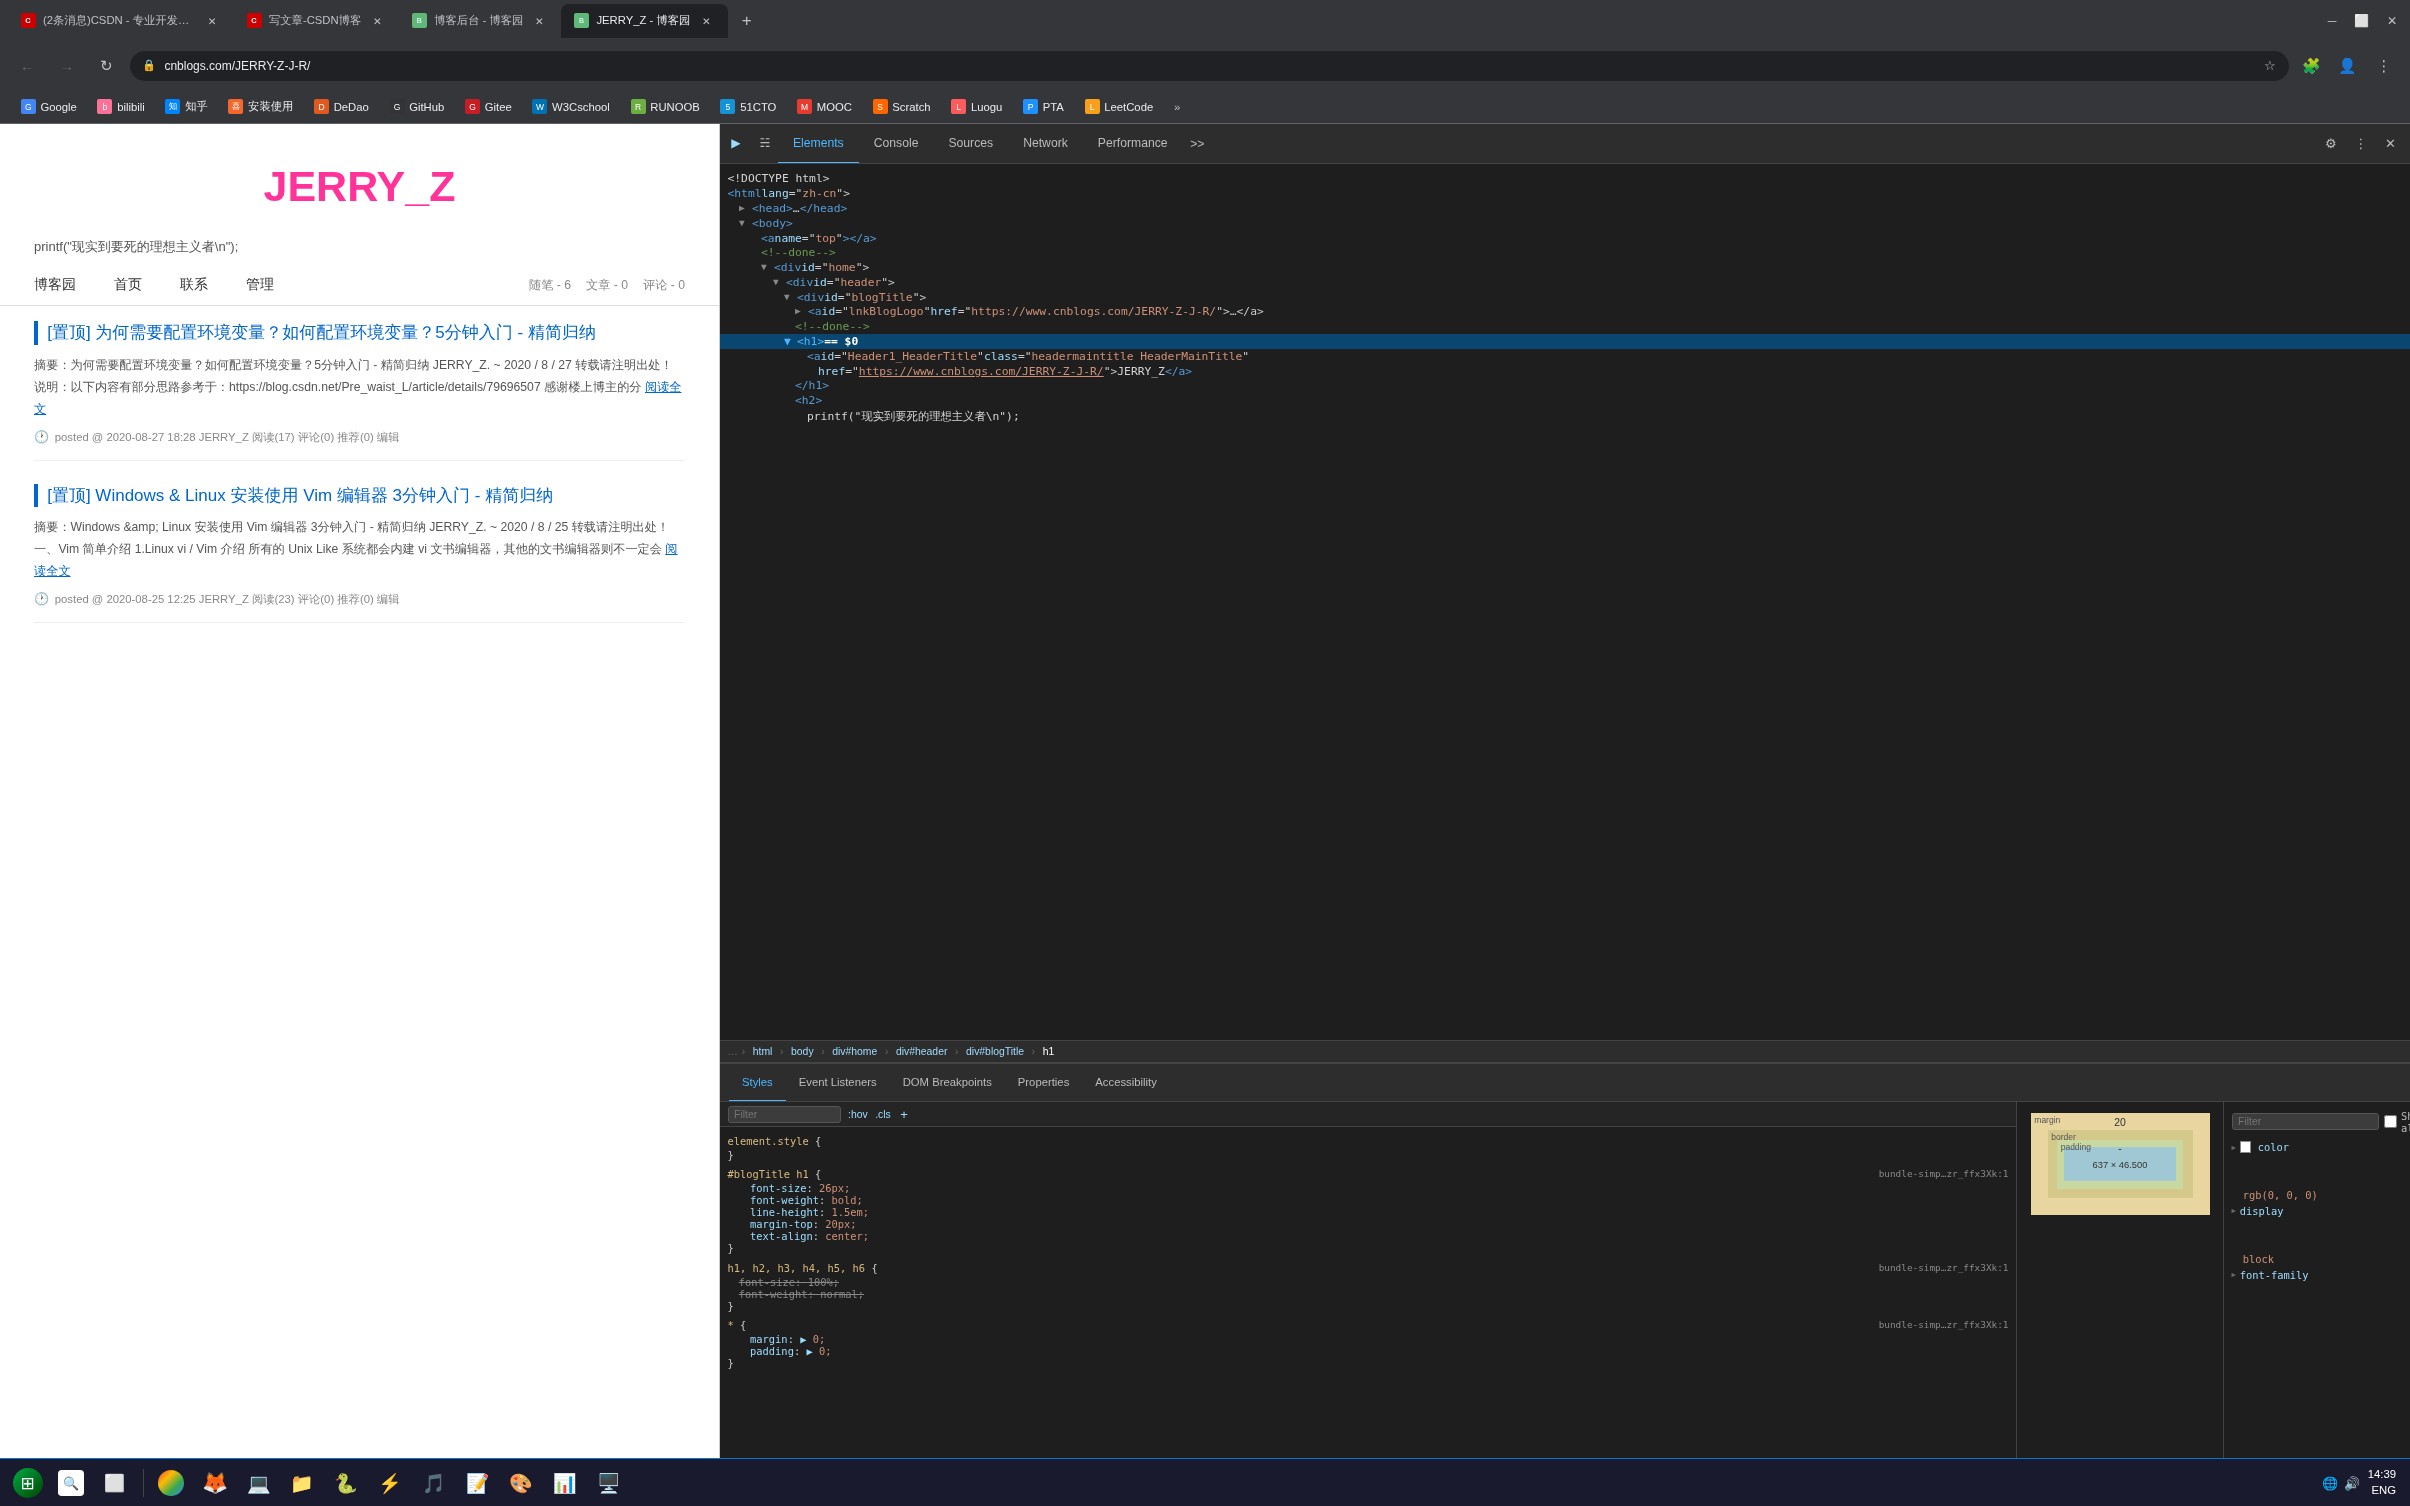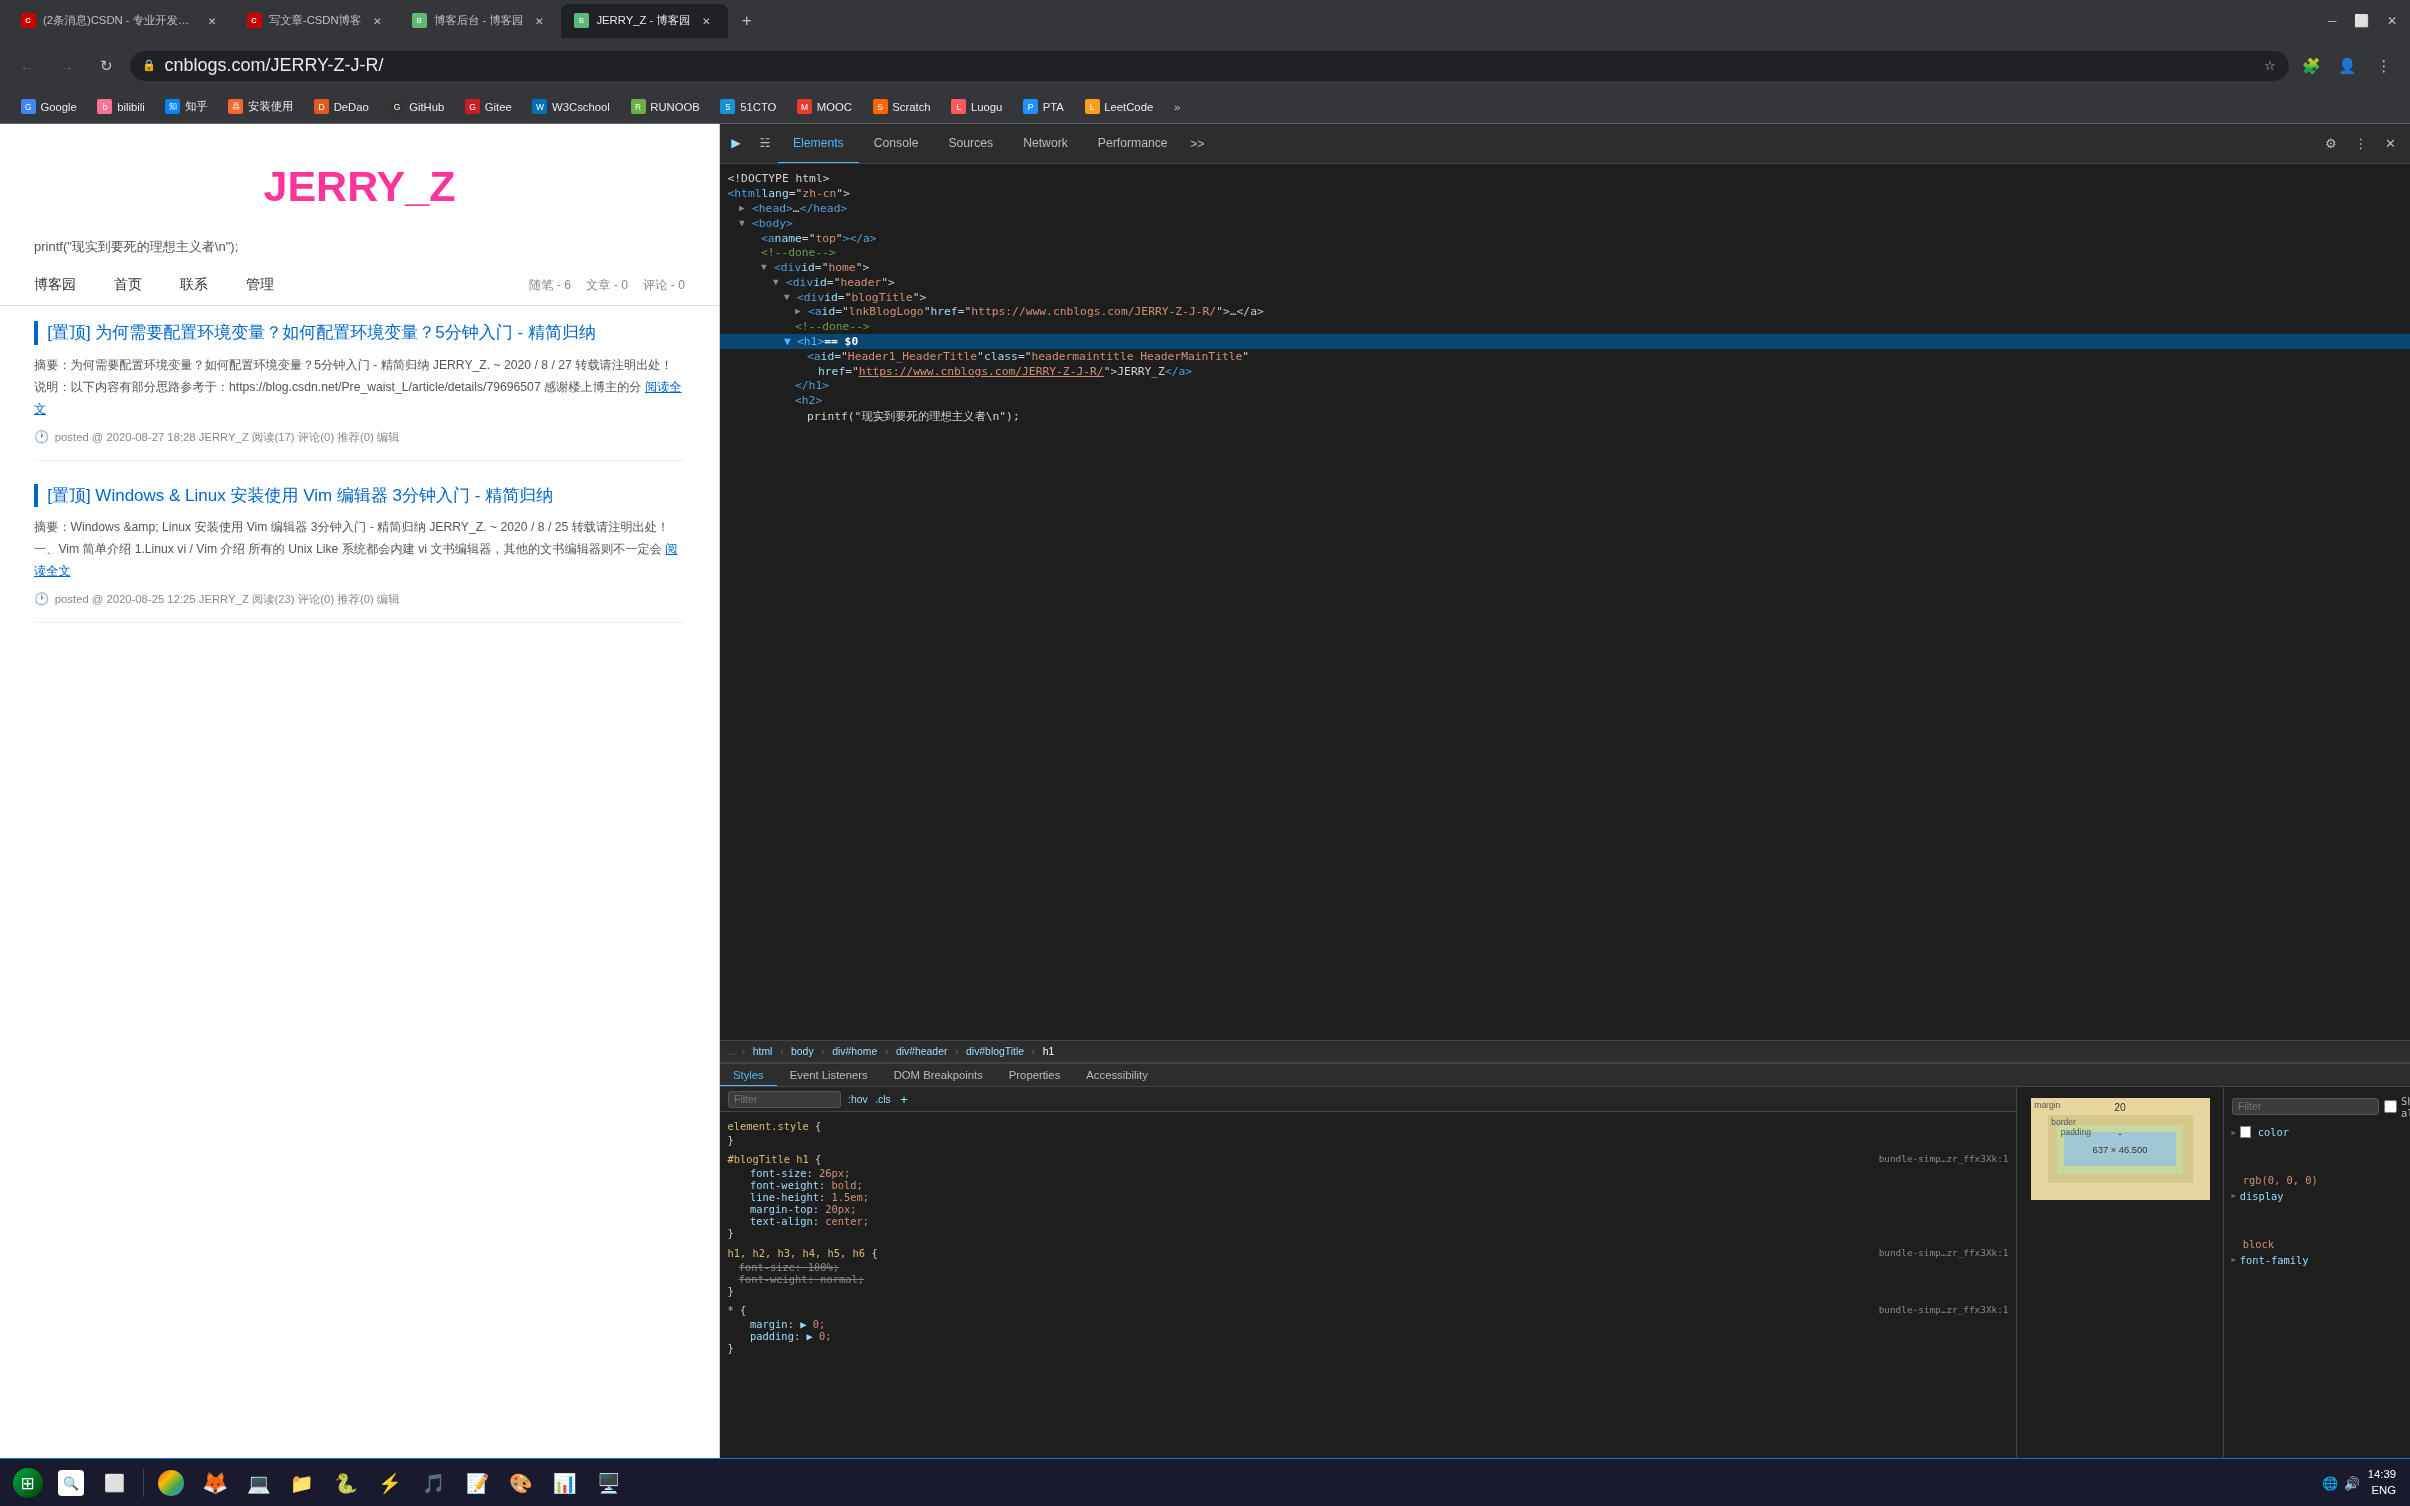--- a/index.html
+++ b/index.html
@@ -20,21 +20,21 @@
     .new-tab-btn { width: 30px; height: 30px; display: flex; align-items: center; justify-content: center; border-radius: 50%; color: #bdc1c6; font-size: 17px; cursor: pointer; margin-left: 3.8px; }
     .window-controls { margin-left: auto; display: flex; align-items: center; gap: 7.5px; }
     .window-btn { width: 22.6px; height: 22.6px; display: flex; align-items: center; justify-content: center; color: #bdc1c6; font-size: 12.2px; cursor: pointer; }
 
     
     .nav-bar { height: 49px; background: #35363a; display: flex; align-items: center; padding: 0 11.3px; gap: 7.5px; }
     .nav-icon-btn { width: 32px; height: 32px; border-radius: 50%; display: flex; align-items: center; justify-content: center; color: #bdc1c6; font-size: 15px; cursor: pointer; }
     .nav-icon-btn.disabled { color: #5f6368; cursor: default; }
     .address-bar { flex: 1; height: 30px; background: #202124; border-radius: 19px; display: flex; align-items: center; padding: 0 13px; gap: 7.5px; }
     .address-lock { color: #bdc1c6; font-size: 11.3px; }
-    .address-text { flex: 1; color: #e8eaed; font-size: 18px; }
+    .address-text { flex: 1; color: #e8eaed; font-size: 12px; }
     .address-star { color: #bdc1c6; font-size: 13px; }
     .nav-right-icons { display: flex; align-items: center; gap: 3.8px; }
 
     
     .bookmarks-bar { height: 34px; background: #35363a; display: flex; align-items: center; padding: 0 11.3px; gap: 1.9px; border-bottom: 0.9px solid #5f6368; }
     .bookmark-item { height: 26px; display: flex; align-items: center; padding: 0 9.4px; border-radius: 3.8px; gap: 4.7px; color: #e8eaed; font-size: 11.3px; cursor: pointer; white-space: nowrap; }
     .bookmark-favicon { width: 15px; height: 15px; border-radius: 1.9px; display: flex; align-items: center; justify-content: center; font-size: 8.5px; color: white; flex-shrink: 0; }
     .bm-google { background: #4285f4; }
     .bm-bili { background: #fb7299; }
     .bm-zhihu { background: #0084ff; }
@@ -96,21 +96,21 @@
     .dom-attr-val { color: #ce9178; }
     .dom-comment { color: #6a9955; }
     .dom-text { color: #d4d4d4; }
     .dom-equals { color: #ccc; }
     .dom-breadcrumb { height: 22.6px; background: #2d2d2d; display: flex; align-items: center; padding: 0 7.5px; gap: 3.8px; border-top: 0.9px solid #444; border-bottom: 0.9px solid #444; overflow: hidden; }
     .breadcrumb-item { font-size: 10.4px; color: #9cdcfe; cursor: pointer; padding: 1.9px 3.8px; border-radius: 1.9px; }
     .breadcrumb-sep { color: #666; font-size: 10.4px; }
 
     
     .styles-panel { height: 395px; background: #1e1e1e; display: flex; flex-direction: column; border-top: 0.9px solid #444; }
-    .styles-tabs { height: 23px; background: #2d2d2d; display: flex; align-items: stretch; border-bottom: 0.9px solid #444; }
+    .styles-tabs { height: 38px; background: #2d2d2d; display: flex; align-items: stretch; border-bottom: 0.9px solid #444; padding-left: 9px; }
     .styles-tab { padding: 0 13px; display: flex; align-items: center; font-size: 11.3px; color: #bbb; cursor: pointer; border-bottom: 1.9px solid transparent; }
     .styles-tab.active { color: #4db6ff; border-bottom-color: #4db6ff; }
     .styles-content { flex: 1; display: flex; overflow: hidden; }
     .styles-filter-bar { display: flex; align-items: center; padding: 3.8px 7.5px; background: #252526; border-bottom: 0.9px solid #444; gap: 7.5px; }
     .styles-filter-input { background: #3c3c3c; border: 0.9px solid #555; border-radius: 2.8px; color: #ccc; font-size: 10.4px; padding: 1.9px 5.6px; width: 113px; }
     .styles-filter-hov { color: #9cdcfe; font-size: 10.4px; cursor: pointer; }
     .styles-filter-cls { color: #9cdcfe; font-size: 10.4px; cursor: pointer; }
     .styles-filter-plus { color: #9cdcfe; font-size: 13px; cursor: pointer; margin-left: 1.9px; }
     .style-rule { margin-bottom: 7.5px; }
     .style-selector { color: #d7ba7d; font-size: 10.4px; margin-bottom: 1.9px; }

